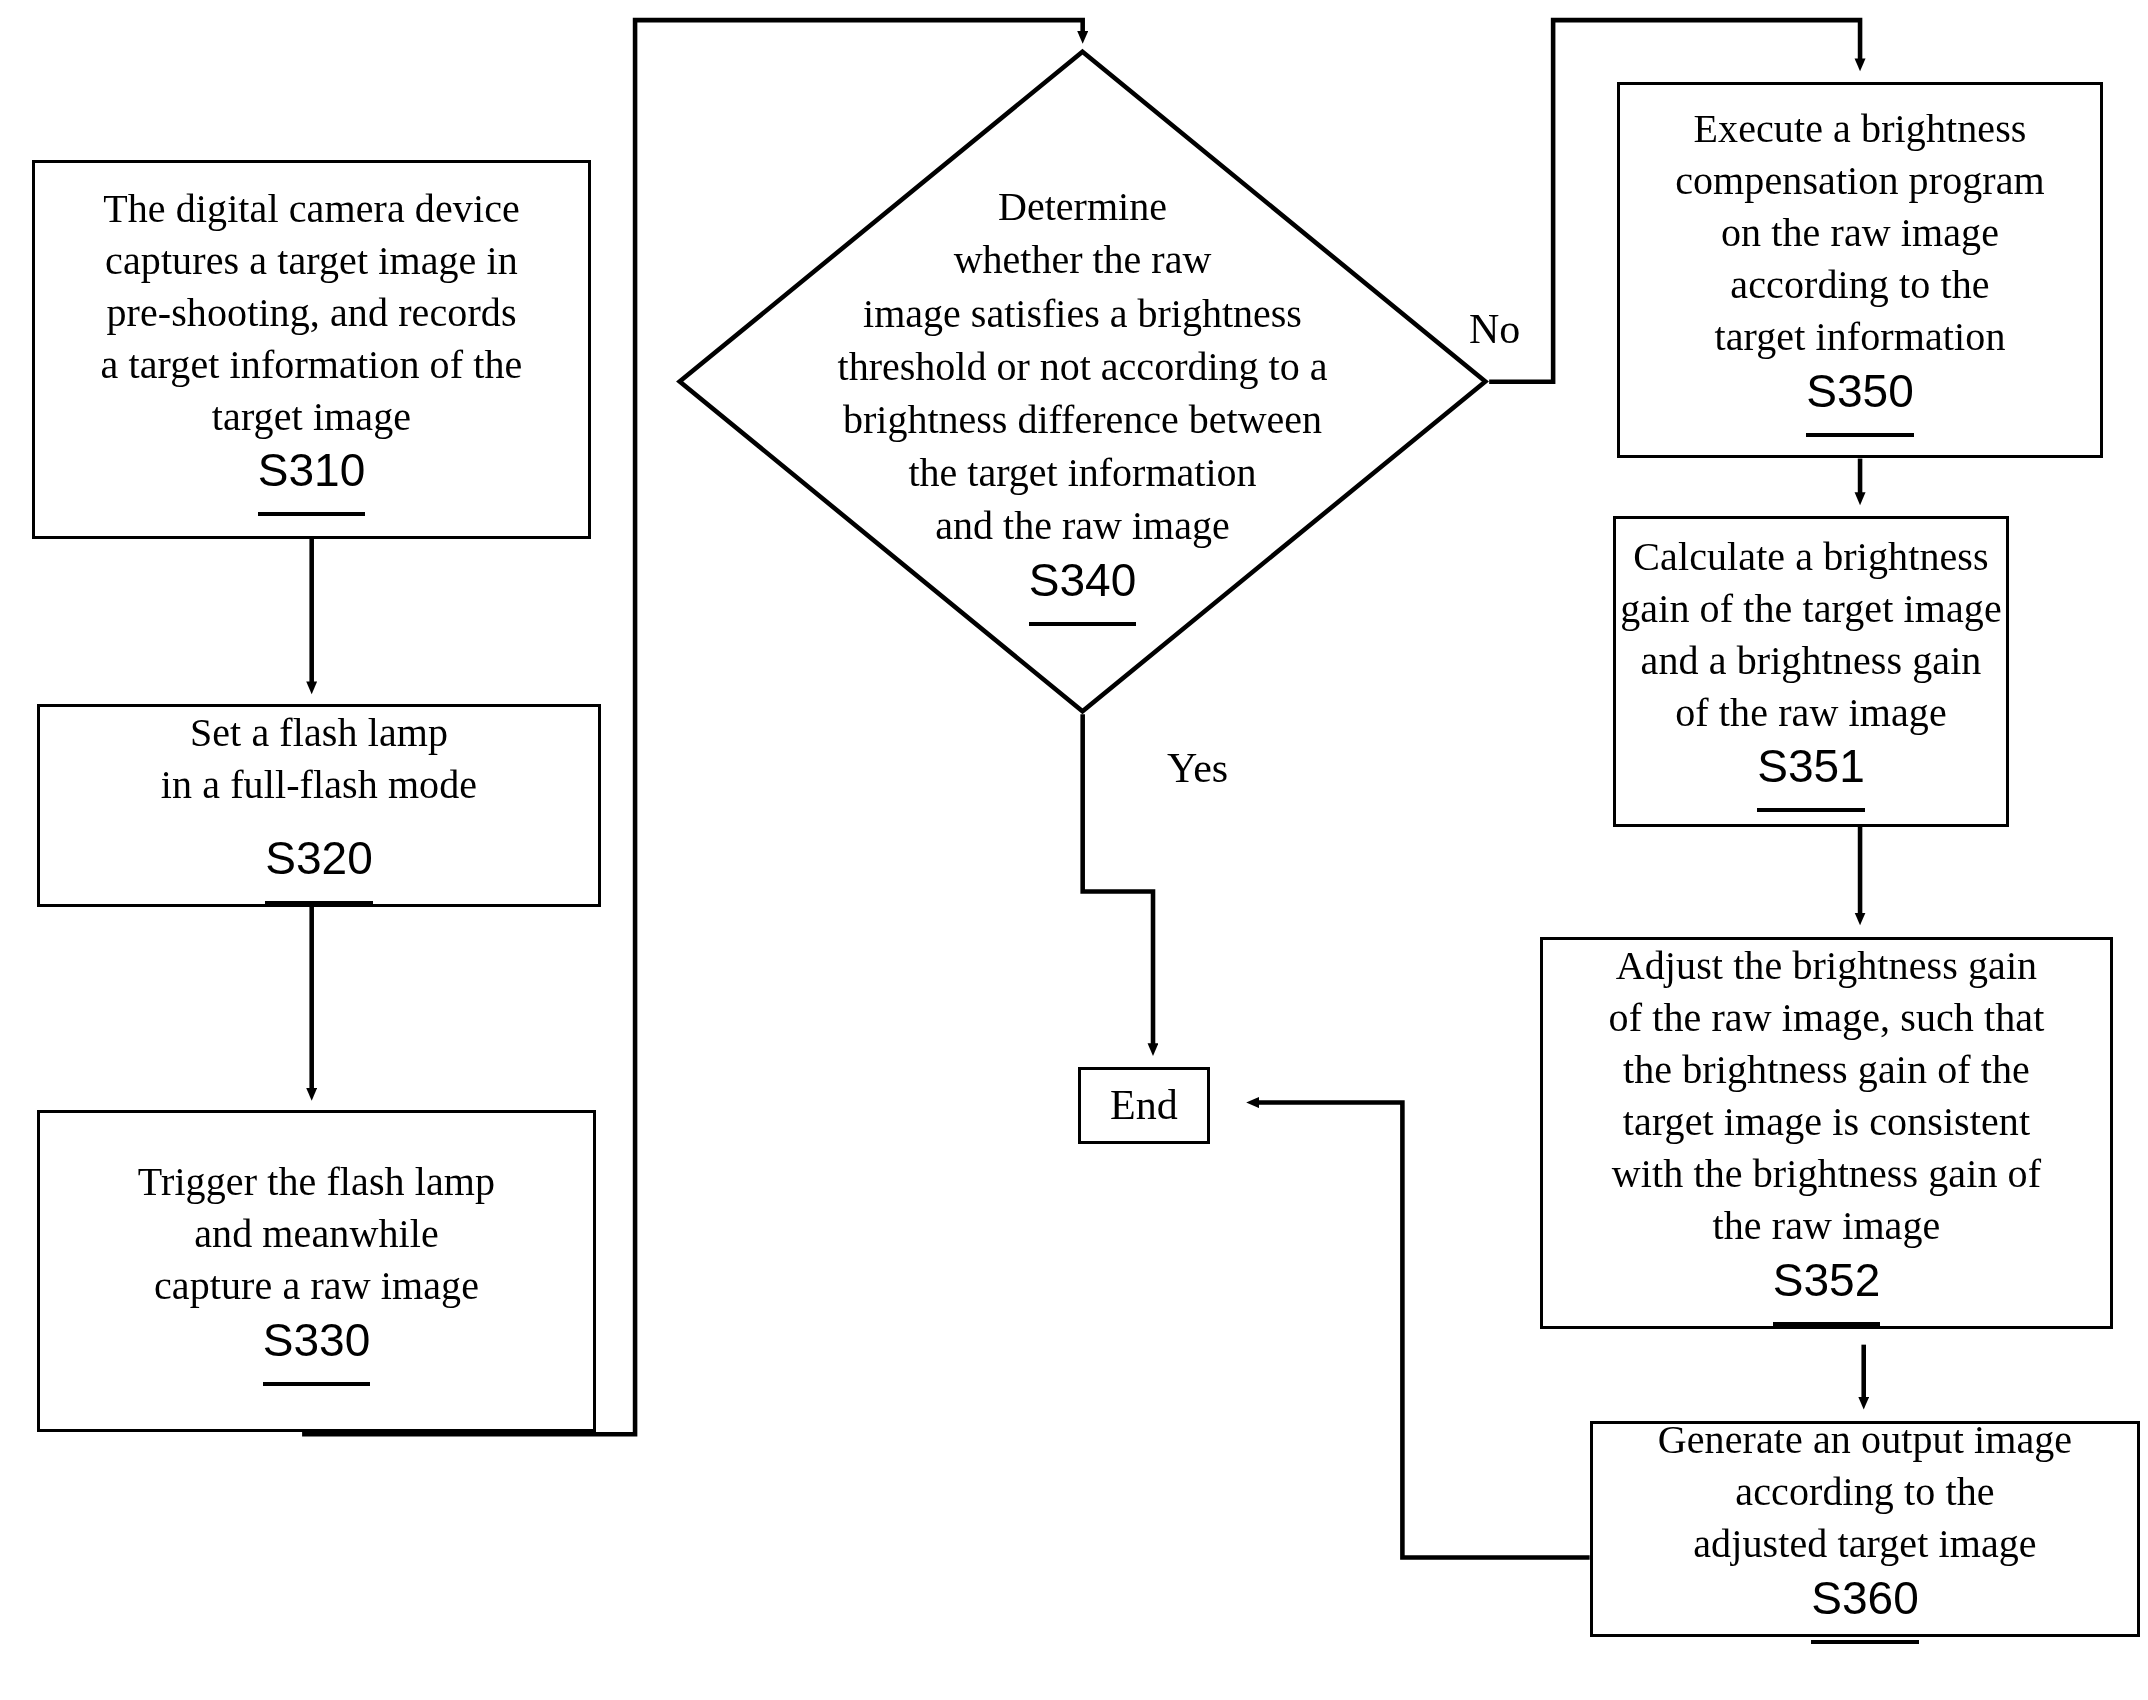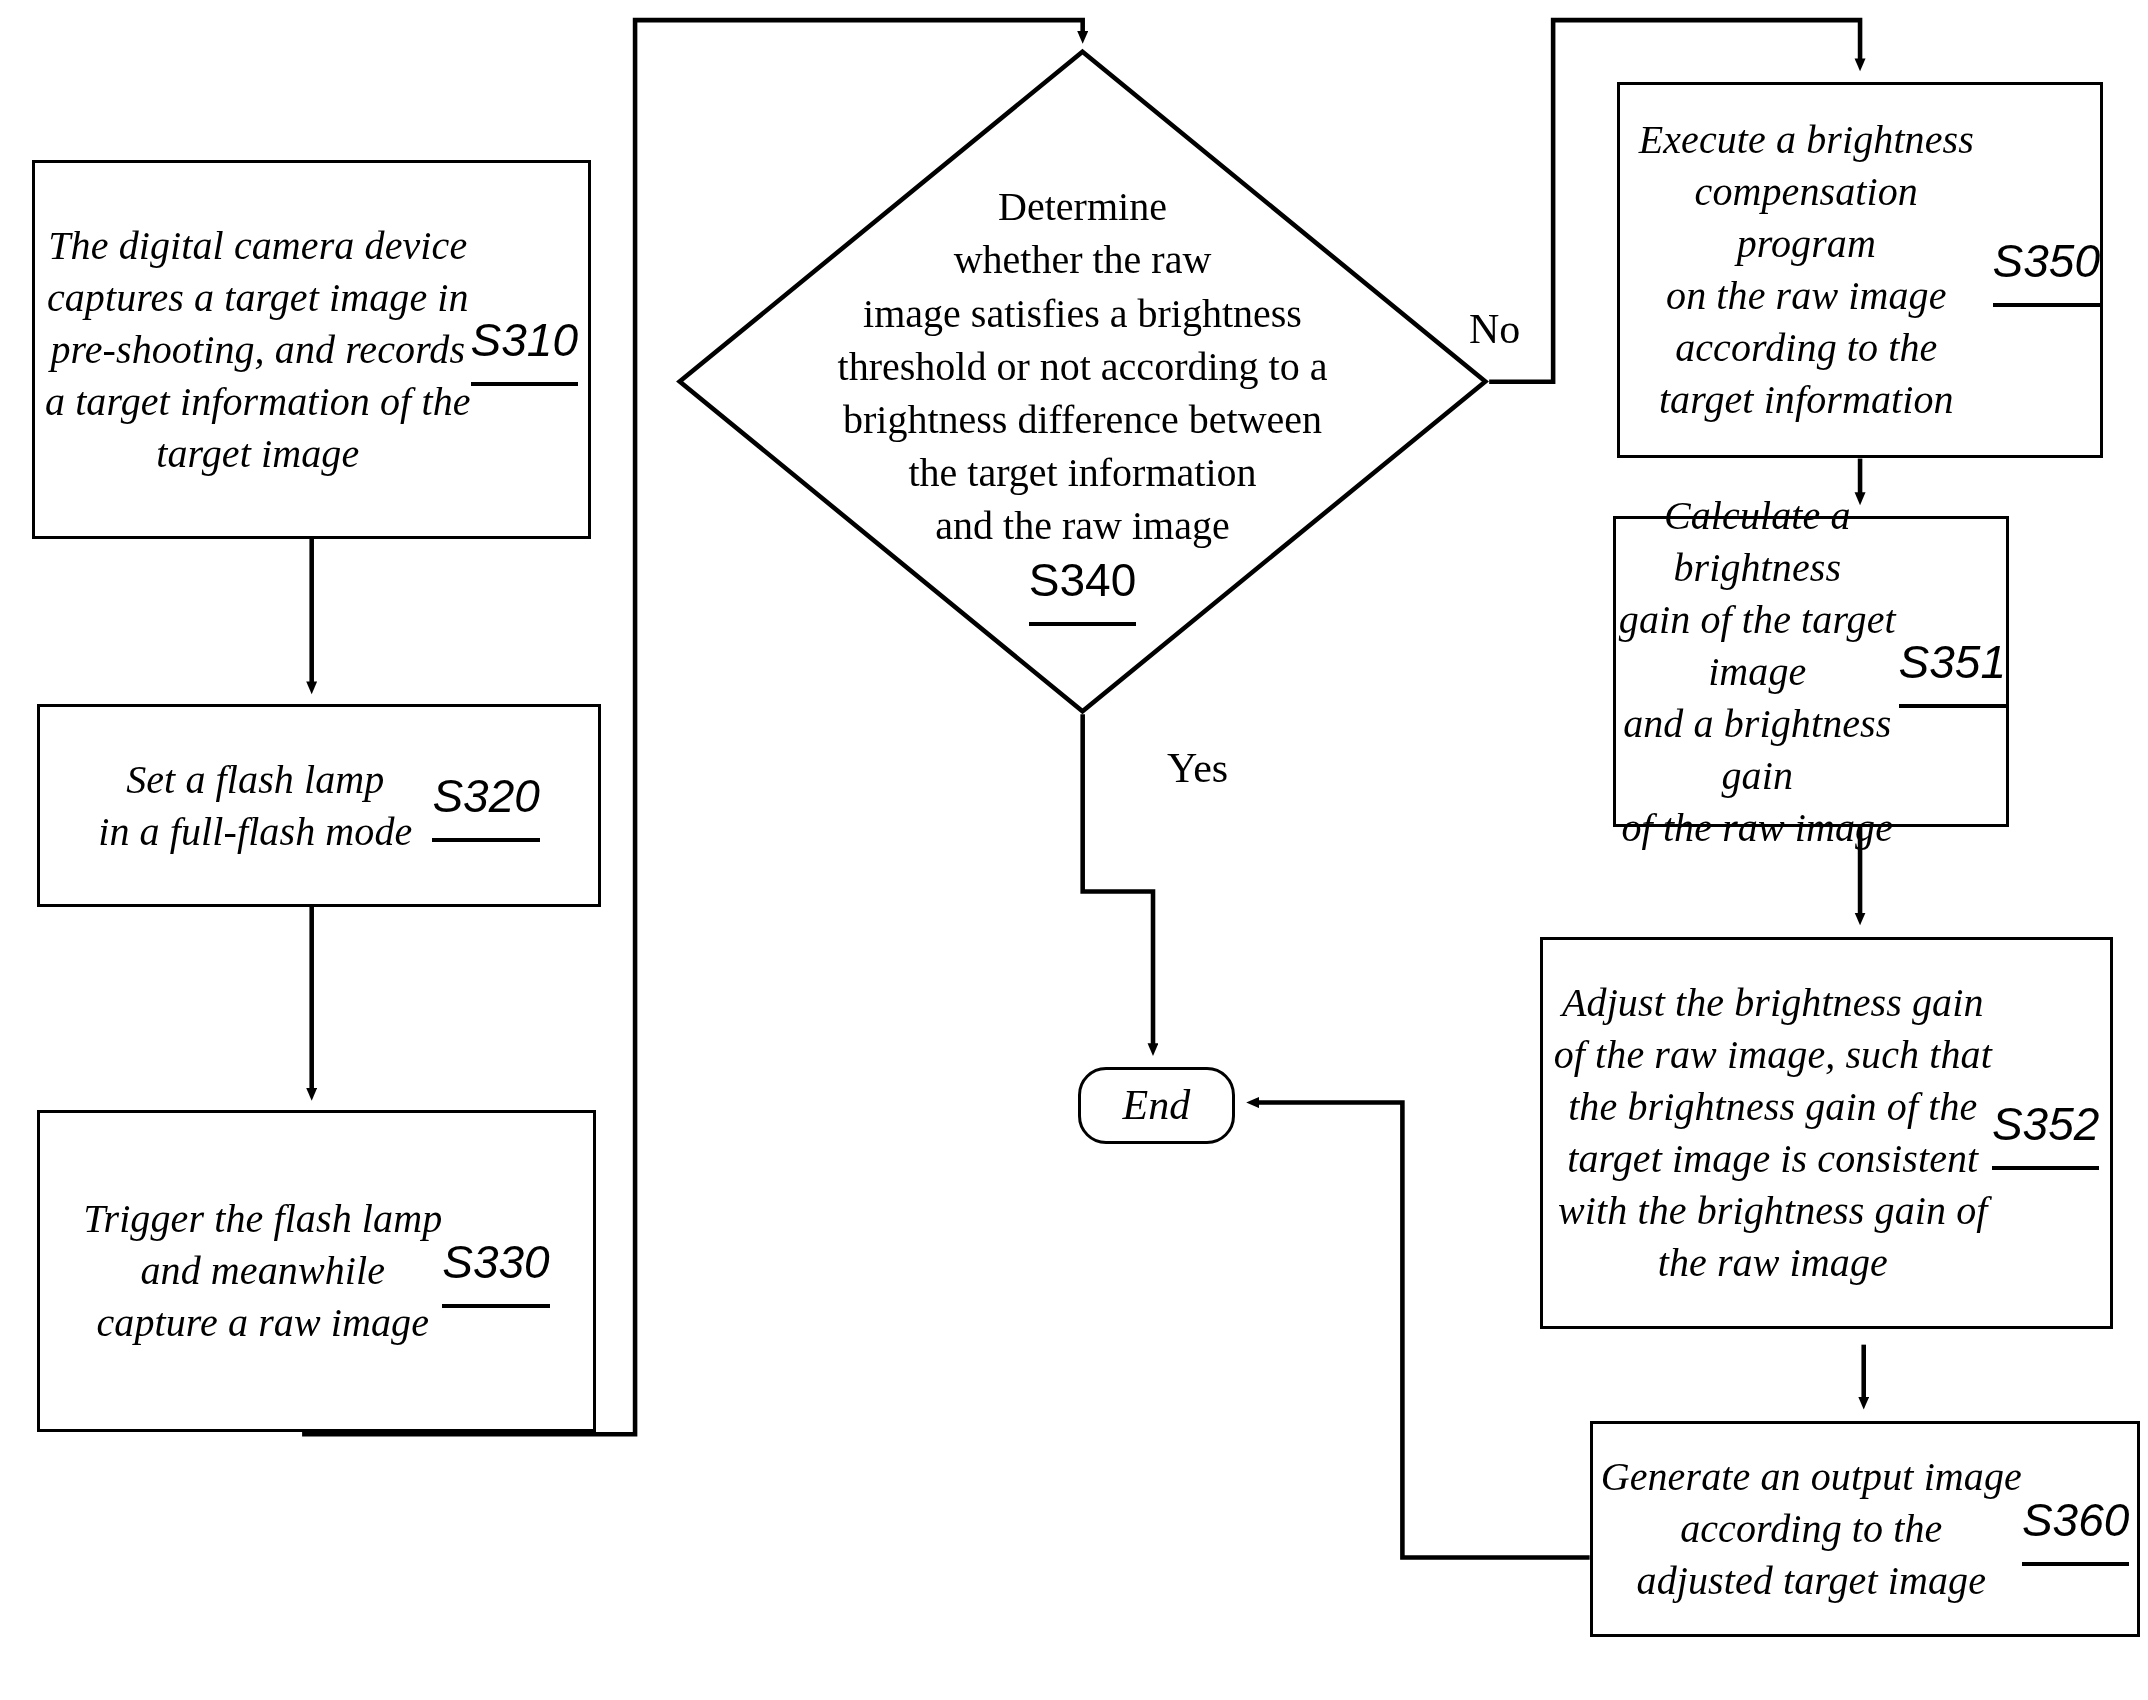--- a/index.html
+++ b/index.html
@@ -16,26 +16,25 @@
   svg.wires{
     position:absolute;left:0;top:0;width:2148px;height:1700px;
     pointer-events:none;
   }
   .node{
     position:absolute;
     box-sizing:border-box;
     border:3.7px solid #000;
     background:#fff;
     display:flex;
-    flex-direction:row;
+    flex-direction:column;
     align-items:center;
     justify-content:center;
     text-align:center;
     line-height:1.30;
-    font-style:italic;
   }
   .node .body{
     display:block;
     white-space:pre-line;
     font-size:40px;
     letter-spacing:0.1px;
   }
   .step-id{
     display:inline-block;
     font-family:"Liberation Sans","DejaVu Sans",sans-serif;
@@ -46,21 +45,21 @@
     margin-top:3.7px;
   }
   
   #box-s310{left:32px;  top:160px;  width:559px;  height:379px;}
   #box-s320{left:37px;  top:704px;  width:564px;  height:203px;gap:20px;}
   #box-s330{left:37px;  top:1110px; width:559px;  height:322px;}
   #box-s350{left:1617px;top:82px;   width:486px;  height:376px;}
   #box-s351{left:1613px;top:516px;  width:396px;  height:311px;}
   #box-s352{left:1540px;top:937px; width:573px;  height:392px;}
   #box-s360{left:1590px;top:1421px; width:550px;  height:216px;}
-  #box-end {left:1078px;top:1067px; width:157px;  height:77px;border-radius:28px;}
+  #box-end {left:1078px;top:1067px; width:132px;  height:77px;}
   #box-end .body{font-size:42px;}
 
   
   #diamond{
     position:absolute;
     left:676px; top:48px;
     width:813px; height:667px;
   }
   #diamond svg{position:absolute;left:0;top:0;width:813px;height:667px;}
   #diamond .dtext{

